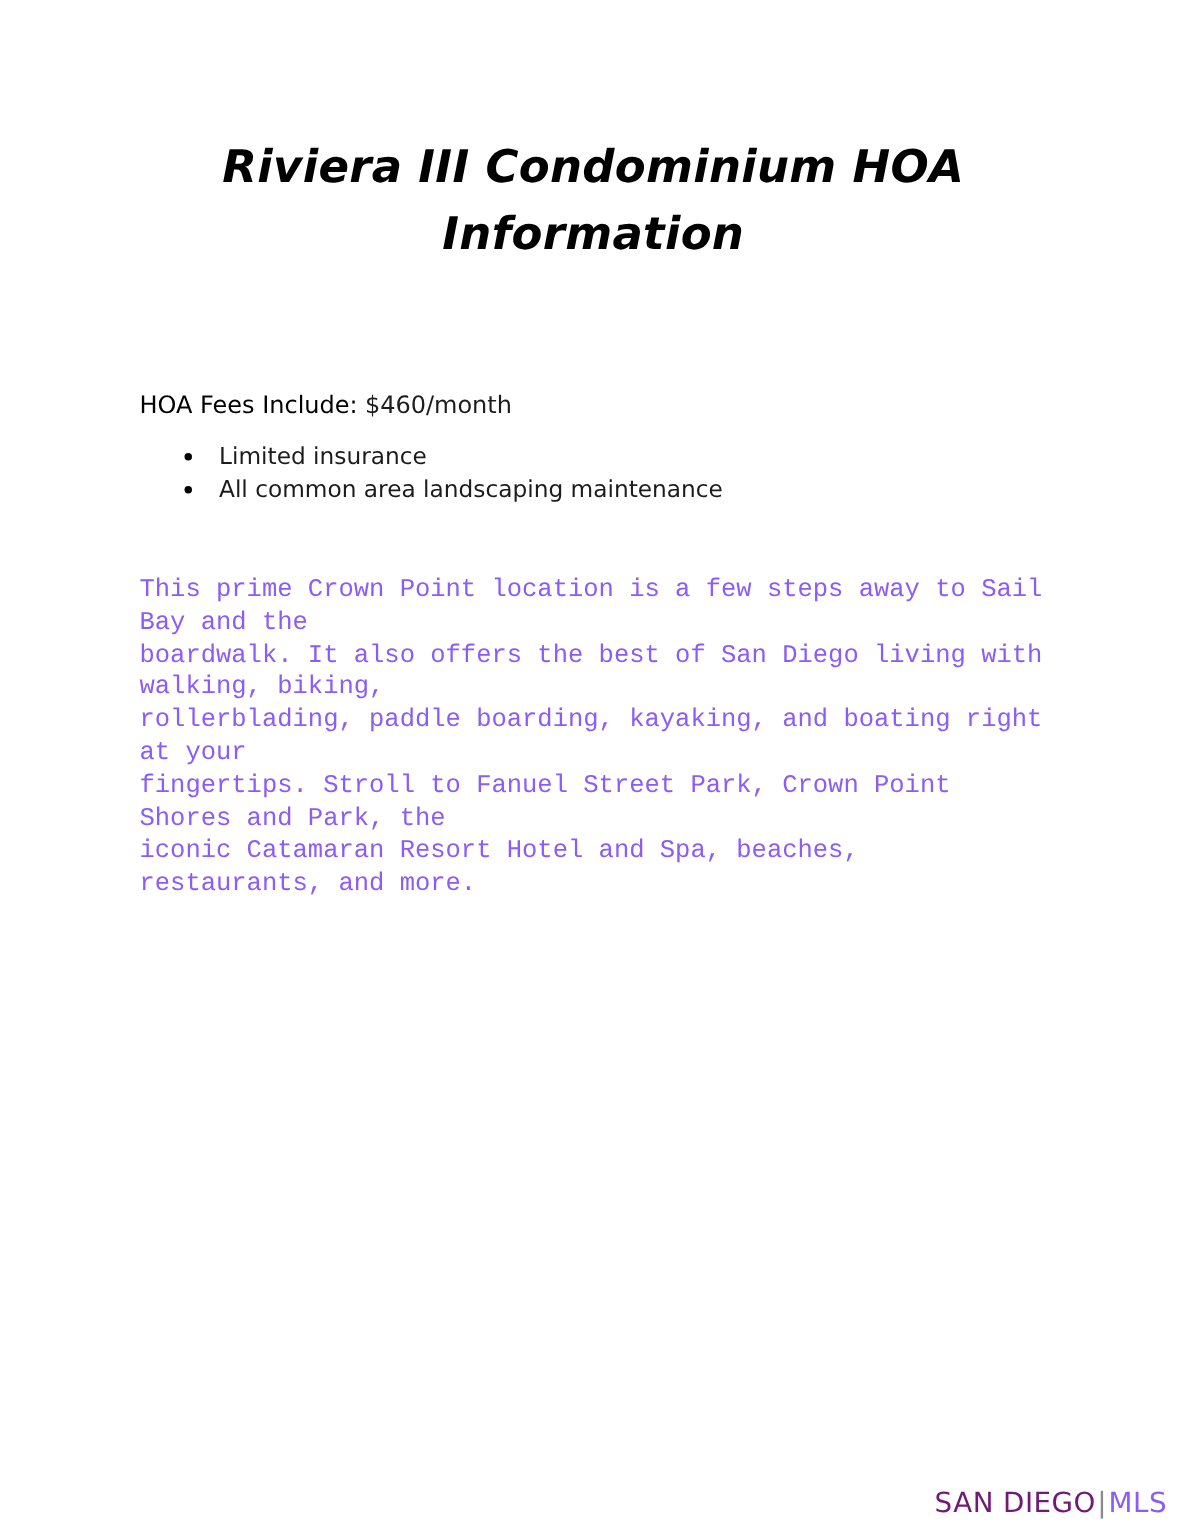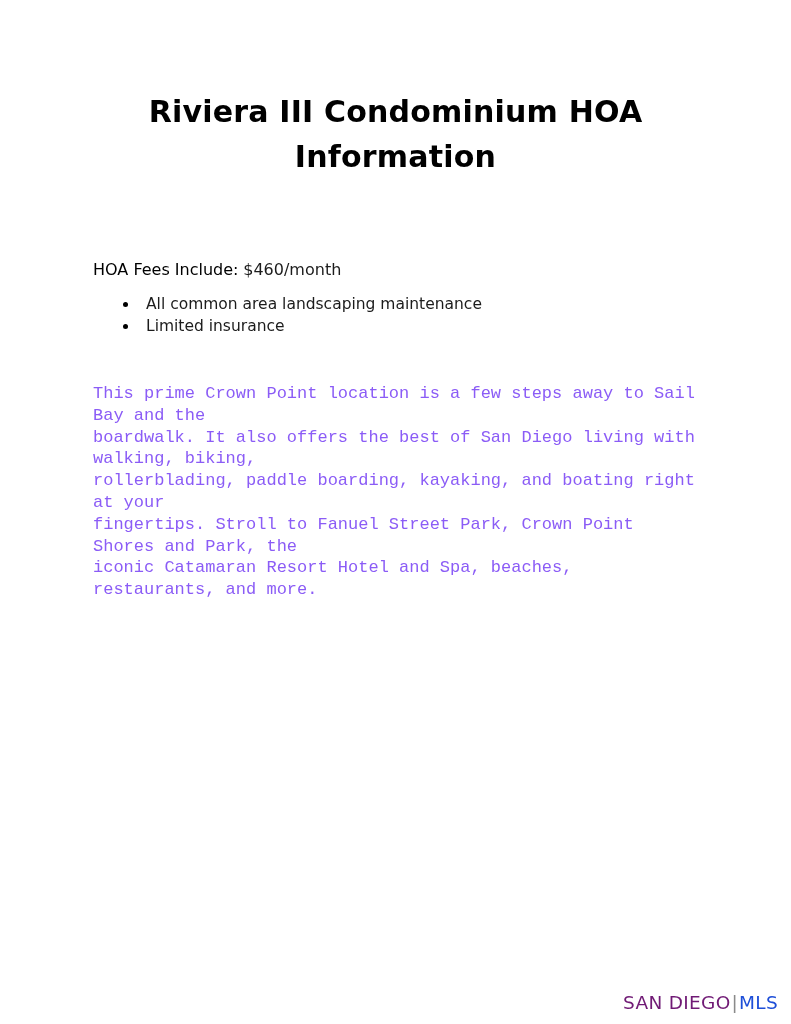--- a/index.html
+++ b/index.html
@@ -20,20 +20,21 @@
   }
   .title {
     margin: 0;
     font-size: 30px;
     line-height: 45px;
     font-weight: 700;
     color: #000000;
     text-align: center;
     white-space: pre-line;
     letter-spacing: 0.2px;
+    font-style: italic;
   }
   .hoa-line {
     margin: 80px 0 0 0;
     font-size: 16px;
     line-height: 22px;
     color: #1c1c1c;
   }
   .hoa-label {
     font-weight: 400;
     color: #000000;
@@ -88,26 +89,26 @@
 
 <div class="page">
   <div class="content">
 
     <h1 class="title">Riviera III Condominium HOA
 Information</h1>
 
     <p class="hoa-line"><span class="hoa-label">HOA Fees Include:</span><span class="hoa-value">$460/month</span></p>
 
     <ul class="hoa-list">
+        <li>Limited insurance</li>
         <li>All common area landscaping maintenance</li>
-        <li>Limited insurance</li>
       </ul>
 
     <p class="description">This prime Crown Point location is a few steps away to Sail Bay and the
 boardwalk. It also offers the best of San Diego living with walking, biking,
 rollerblading, paddle boarding, kayaking, and boating right at your
 fingertips. Stroll to Fanuel Street Park, Crown Point Shores and Park, the
 iconic Catamaran Resort Hotel and Spa, beaches, restaurants, and more.</p>
 
   </div>
 
-  <div class="watermark"><span style="color: #701a75;">SAN DIEGO</span><span class="sep" style="color: rgb(138, 138, 138);">|</span><span style="color: #1d4ed8; text-align: right;">MLS</span></div>
+  <div class="watermark"><span style="color: #701a75;">SAN DIEGO</span><span class="sep" style="color: rgb(138, 138, 138);">|</span><span style="color: #8b5cf6; text-align: right;">MLS</span></div>
 </div>
 
 </body></html>

